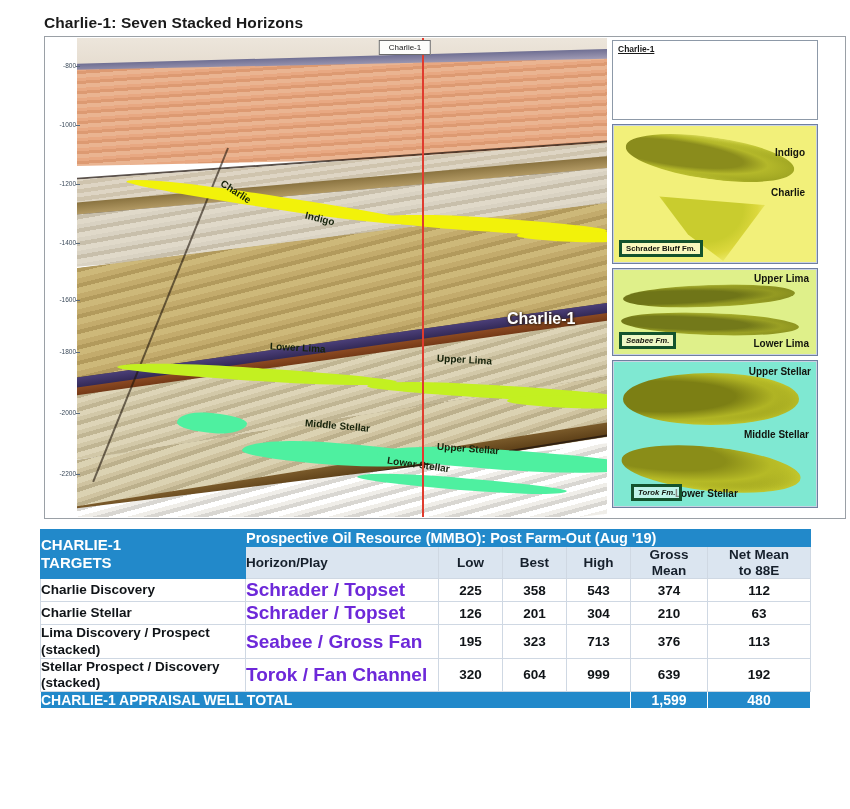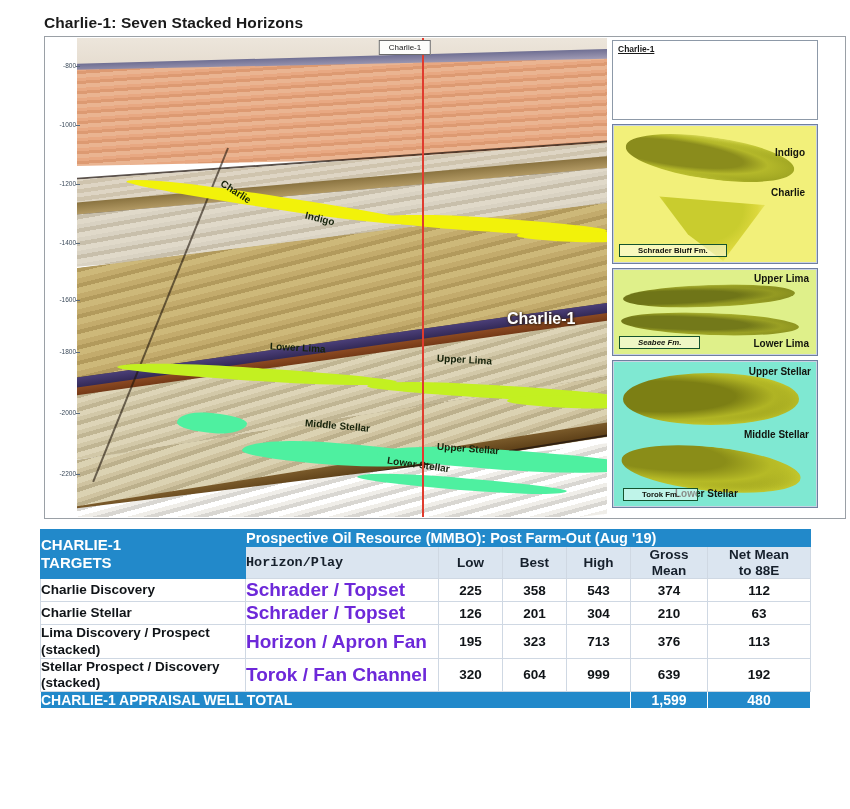--- a/index.html
+++ b/index.html
@@ -86,22 +86,22 @@
   .map-panel{
     position:absolute;left:612px;border:1px solid #6f7fa0;box-sizing:border-box;overflow:hidden;
   }
   .map-panel .outer{position:absolute;inset:0;border:1px solid #c9d2e2;}
   .map-label{
     position:absolute;font-size:10px;font-weight:bold;color:#12140d;
     font-family:"Liberation Sans",sans-serif;white-space:nowrap;
   }
   .fm-tag{
     position:absolute;font-size:7.8px;font-weight:bold;color:#12140d;
-    background:rgba(255,255,255,.5);border:1px solid #14532d;
-    padding:1px 18px;white-space:nowrap;
+    background:rgba(255,255,255,.5);border:3px solid #14532d;
+    padding:1px 4px;white-space:nowrap;
   }
   .blob{position:absolute;}
 
   
   #resource-table{
     position:absolute;left:40px;top:529px;width:770px;
     border-collapse:collapse;table-layout:fixed;
     font-family:"Liberation Sans",sans-serif;
   }
   #resource-table td,#resource-table th{
@@ -113,21 +113,21 @@
     border-color:#2289ca !important;
   }
   .th-banner{
     background:#2289ca;color:#ffffff;font-weight:bold;font-size:14.5px;
     text-align:left;padding:7px 0 7px 12px;border-color:#2289ca !important;
   }
   .th-sub{
     background:#dbe5f0;color:#16202c;font-weight:bold;font-size:13.5px;
     text-align:center;padding:6px 2px;line-height:1.16;
   }
-  .th-sub.left{text-align:left;padding-left:12px;font-family:Liberation Mono, monospace;}
+  .th-sub.left{text-align:left;padding-left:12px;}
   .td-name{
     font-size:13.5px;font-weight:bold;color:#101418;text-align:left;
     padding:9px 6px 9px 12px;line-height:1.2;background:#ffffff;
   }
   .td-play{
     font-size:19px;font-weight:bold;color:#6d28d9;text-align:left;
     padding:9px 6px 9px 12px;background:#ffffff;
   }
   .td-num{
     font-size:13.5px;font-weight:bold;color:#101418;text-align:center;
@@ -253,21 +253,21 @@
                          radial-gradient(ellipse at 85% 60%,#b8bc28 0 34%,#dde04a 60%,rgba(214,216,60,0) 84%);
               border-radius:50%;"></div>
   <div class="blob" style="left:8px;top:86px;width:180px;height:44px;
               background:radial-gradient(ellipse at 18% 30%,#8a8d18 0 34%,#b6ba26 56%,rgba(214,216,60,0) 78%),
                          radial-gradient(ellipse at 55% 55%,#9ca01e 0 32%,#c7cb2e 58%,rgba(214,216,60,0) 80%),
                          radial-gradient(ellipse at 88% 80%,#adb124 0 30%,#d6da3c 56%,rgba(214,216,60,0) 80%);
               transform:rotate(6deg);border-radius:50%;"></div>
   <div class="map-label" style="right:6px;top:5px;">Upper Stellar</div>
   <div class="map-label" style="right:8px;top:68px;">Middle Stellar</div>
   <div class="map-label" style="left:62px;bottom:8px;">Lower Stellar</div>
-  <div class="fm-tag" style="left:10px;bottom:6px;">Torok Fm.</div>
+  <div class="fm-tag" style="left:18px;bottom:6px;font-style:italic;">Torok Fm.</div>
 </div>
 
 <table id="resource-table">
   <colgroup>
     <col style="width:205px">
     <col style="width:193px">
     <col style="width:64px">
     <col style="width:64px">
     <col style="width:64px">
     <col style="width:77px">
@@ -310,21 +310,21 @@
       <td class="td-name">Charlie Stellar</td>
       <td class="td-play">Schrader / Topset</td>
       <td class="td-num">126</td>
       <td class="td-num">201</td>
       <td class="td-num">304</td>
       <td class="td-num">210</td>
       <td class="td-num">63</td>
     </tr>
     <tr>
       <td class="td-name">Lima Discovery / Prospect (stacked)</td>
-      <td class="td-play">Horizon / Apron Fan</td>
+      <td class="td-play">Seabee / Gross Fan</td>
       <td class="td-num">195</td>
       <td class="td-num">323</td>
       <td class="td-num">713</td>
       <td class="td-num">376</td>
       <td class="td-num">113</td>
     </tr>
     <tr>
       <td class="td-name">Stellar Prospect / Discovery (stacked)</td>
       <td class="td-play">Torok / Fan Channel</td>
       <td class="td-num">320</td>

